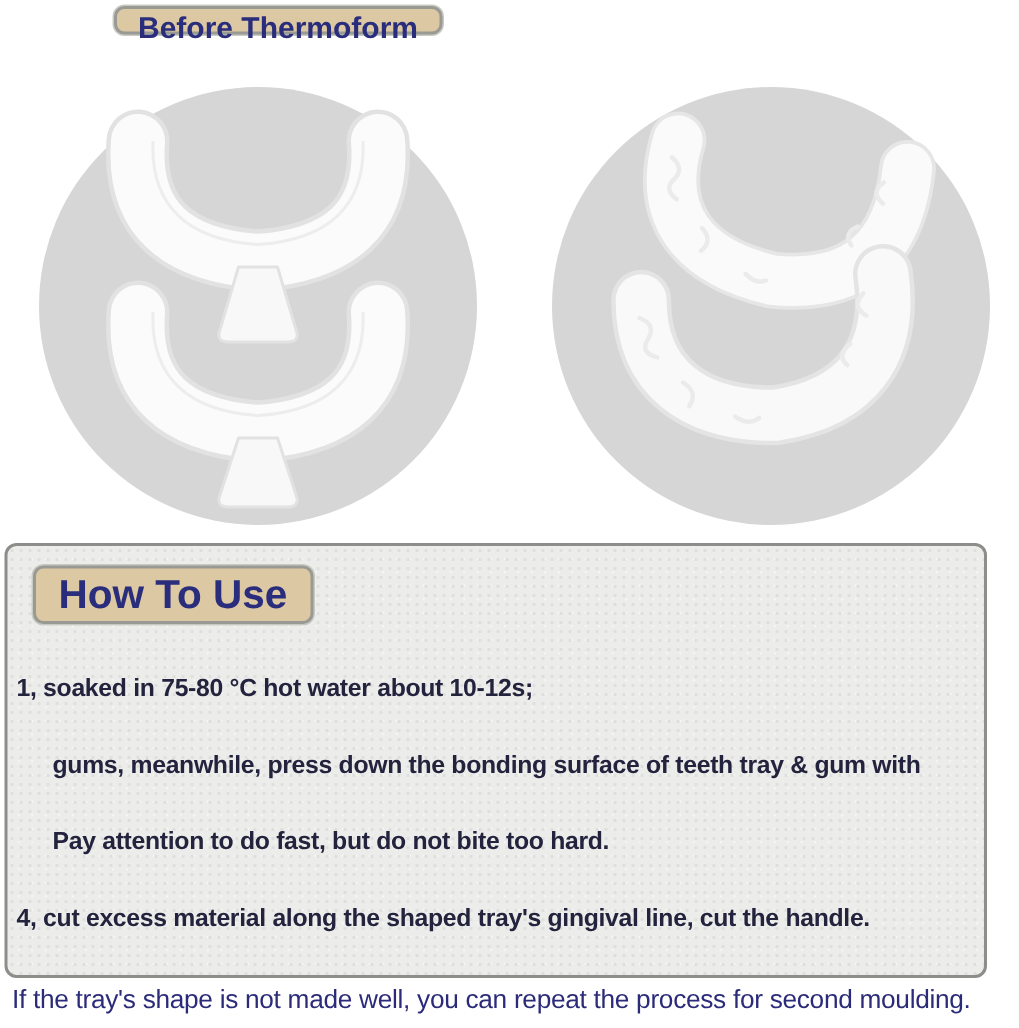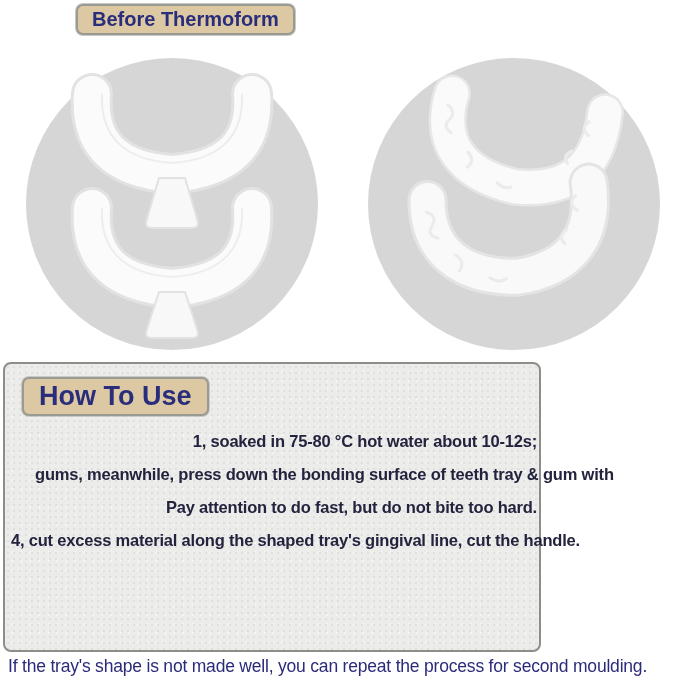--- a/index.html
+++ b/index.html
@@ -11,21 +11,21 @@
     width: 679px;
     height: 685px;
     background: #ffffff;
     overflow: hidden;
   }
 
   
   .badge {
     position: absolute;
     top: 4px;
-    height: 31px;
+    height: 19px;
     line-height: 27px;
     padding: 0 14px;
     background: #dcc8a2;
     border: 2px solid #9a9a94;
     border-radius: 7px;
     font-size: 20px;
     font-weight: bold;
     color: #2a2d7c;
     white-space: nowrap;
     box-shadow: 0 0 0 1px #c9c9c4;
@@ -44,31 +44,30 @@
   }
   .circle-before { left: 26px; }
   .circle-after  { left: 368px; }
   .circle svg { position: absolute; left: 0; top: 0; }
 
   
   .howto-box {
     position: absolute;
     left: 3px;
     top: 362px;
-    width: 538px;
+    width: 655px;
     height: 290px;
     background-color: #ececea;
     background-image:
       radial-gradient(#dfdfdd 1px, transparent 1px),
       radial-gradient(#f7f7f5 1px, transparent 1px);
     background-size: 6px 6px, 9px 9px;
     background-position: 0 0, 3px 4px;
     border: 2px solid #8d8d89;
     border-radius: 8px;
-    text-align: right;
   }
   .howto-title {
     position: absolute;
     left: 17px;
     top: 13px;
     height: 39px;
     line-height: 34px;
     padding: 0 15px;
     background: #dcc8a2;
     border: 2px solid #9a9a94;
@@ -86,20 +85,21 @@
     right: 2px;
   }
   .step {
     height: 33px;
     line-height: 33px;
     font-size: 16.5px;
     font-weight: bold;
     letter-spacing: -0.2px;
     color: #23233e;
     white-space: nowrap;
+    margin-top: 18px;
   }
   .step.indent { padding-left: 24px; }
 
   
   .footer-note {
     position: absolute;
     left: 8px;
     top: 656px;
     width: 668px;
     font-size: 17.5px;

